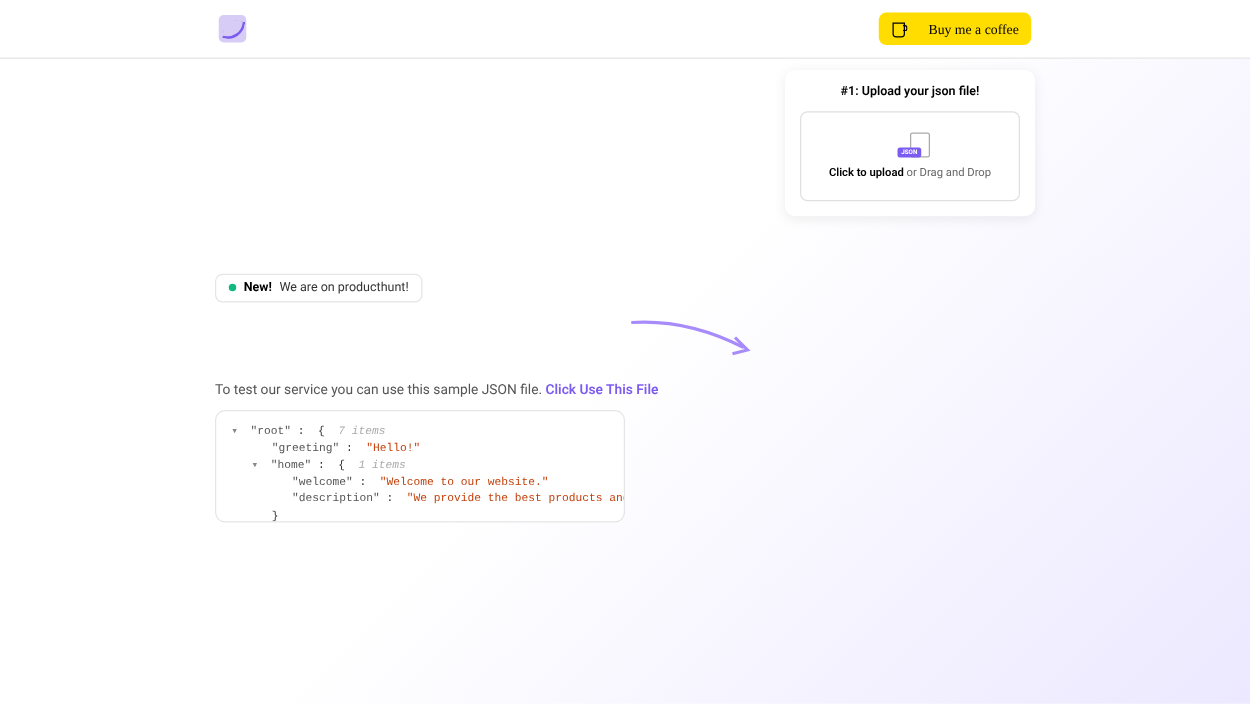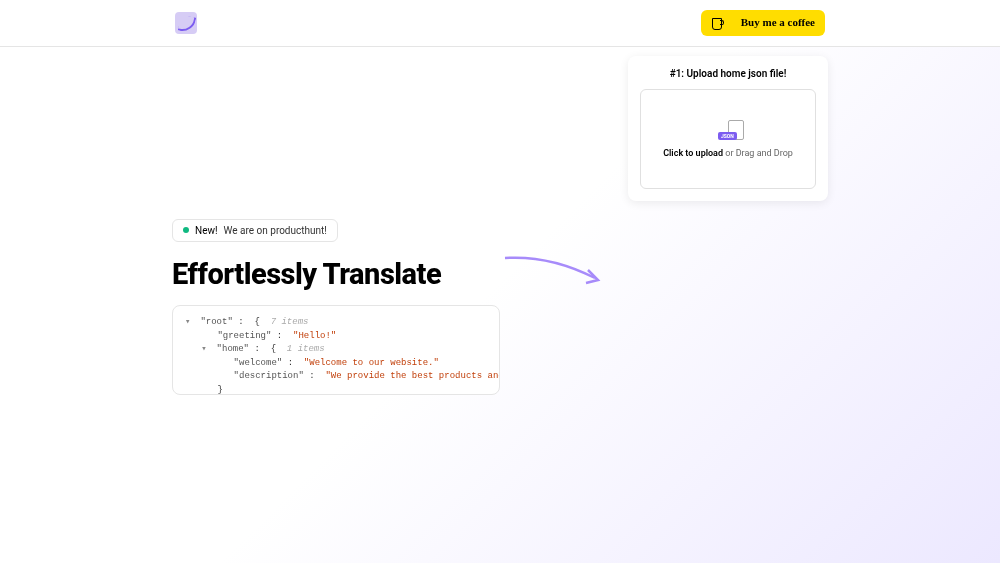--- a/index.html
+++ b/index.html
@@ -42,25 +42,25 @@
       border-top: none;
       border-left: none;
       border-radius: 0 0 14px 0;
       transform: rotate(10deg);
     }
     .coffee-btn {
       background: #ffdd00;
       color: #000;
       font-family: 'Comic Sans MS', cursive;
       font-size: 11px;
-      font-weight: bold;
+      font-weight: normal;
       padding: 6px 10px;
       border-radius: 6px;
       display: flex;
-      align-items: flex-start;
+      align-items: flex-end;
       gap: 18px;
       cursor: pointer;
       border: none;
       margin-right: 155px;
     }
     .coffee-icon {
       width: 12px;
       height: 14px;
       position: relative;
     }
@@ -97,21 +97,21 @@
     }
     .upload-title {
       font-size: 10px;
       font-weight: 600;
       text-align: center;
       margin-bottom: 10px;
     }
     .upload-dropzone {
       border: 1px solid #e0e0e0;
       border-radius: 6px;
-      padding: 30px 10px;
+      padding: 16px 10px;
       text-align: center;
       cursor: pointer;
     }
     .file-icon {
       width: 16px;
       height: 20px;
       margin: 0 auto 8px;
       position: relative;
     }
     .file-icon::before {
@@ -160,21 +160,21 @@
       font-size: 10px;
       margin-bottom: 14px;
     }
     .badge-dot {
       width: 6px;
       height: 6px;
       background: #10b981;
       border-radius: 50%;
     }
     .badge-new {
-      font-weight: 400;
+      font-weight: 700;
     }
     .badge-text {
       color: #333;
     }
     .hero-title {
       font-size: 29px;
       font-weight: 800;
       line-height: 1.3;
       color: #000;
       letter-spacing: -0.5px;
@@ -236,21 +236,21 @@
 
 <div class="header">
   <div class="logo"></div>
   <button class="coffee-btn">
     <span class="coffee-icon"></span>
     <span>Buy me a coffee</span>
   </button>
 </div>
 
 <div class="upload-panel">
-  <div class="upload-title">#1: Upload home json file!</div>
+  <div class="upload-title">#1: Upload your json file!</div>
   <div class="upload-dropzone">
     <div class="file-icon"></div>
     <div class="upload-text">
       <strong>Click to upload</strong><span> or Drag and Drop</span>
     </div>
   </div>
 </div>
 
 <svg class="arrow-svg" viewBox="0 0 110 40">
   <path d="M 5 8 Q 50 5, 95 28" stroke="#a78bfa" stroke-width="2.5" fill="none"></path>
@@ -258,23 +258,26 @@
 </svg>
 
 <div class="main-content">
   <div class="badge">
     <span class="badge-dot"></span>
     <span class="badge-new">New!</span>
     <span class="badge-text">We are on producthunt!</span>
   </div>
   
   <h1 class="hero-title">
-    <span>Effortlessly Translate</span><br>
+    <br>
   </h1>
   
+  <p class="subtitle">
+    <span>To test our service you can use this sample JSON file. </span><span class="sample-link">Click Use This File</span>
+  </p>
   
   <div class="json-box">
     <div class="json-line"><span class="json-toggle">▾</span> <span class="json-key">"root"</span> <span class="json-punct">:</span>  <span class="json-punct">{</span>  <span class="json-meta">7 items</span></div>
     <div class="json-line">      <span class="json-key">"greeting"</span> <span class="json-punct">:</span>  <span class="json-string">"Hello!"</span></div>
     <div class="json-line">   <span class="json-toggle">▾</span> <span class="json-key">"home"</span> <span class="json-punct">:</span>  <span class="json-punct">{</span>  <span class="json-meta">1 items</span></div>
     <div class="json-line">         <span class="json-key">"welcome"</span> <span class="json-punct">:</span>  <span class="json-string">"Welcome to our website."</span></div>
     <div class="json-line">         <span class="json-key">"description"</span> <span class="json-punct">:</span>  <span class="json-string">"We provide the best products and services."</span></div>
     <div class="json-line">      <span class="json-punct">}</span></div>
   </div>
 </div>

